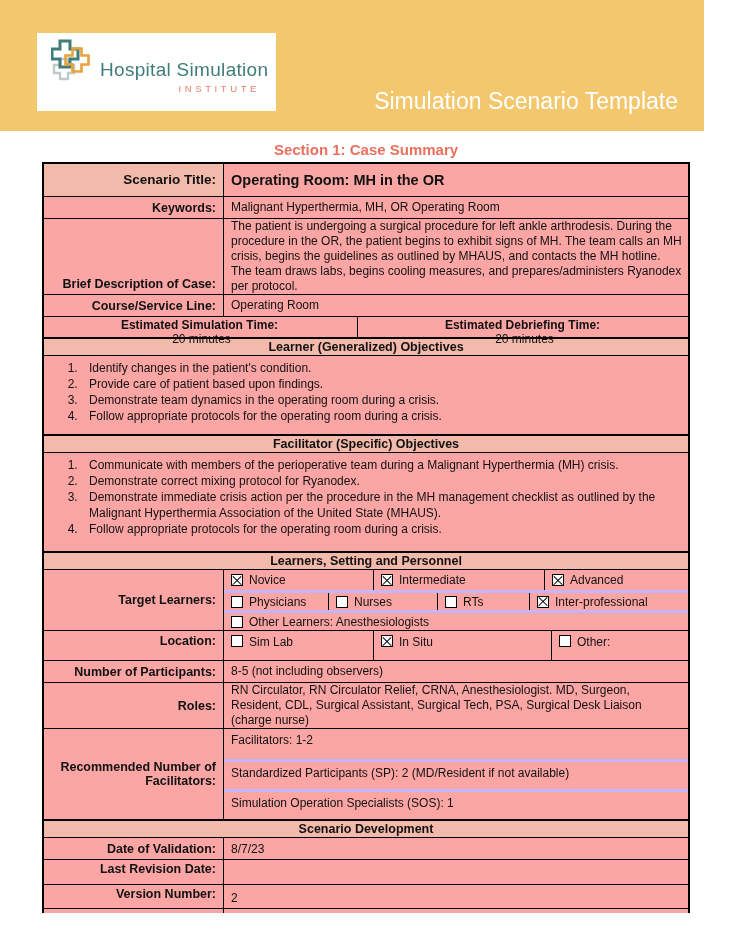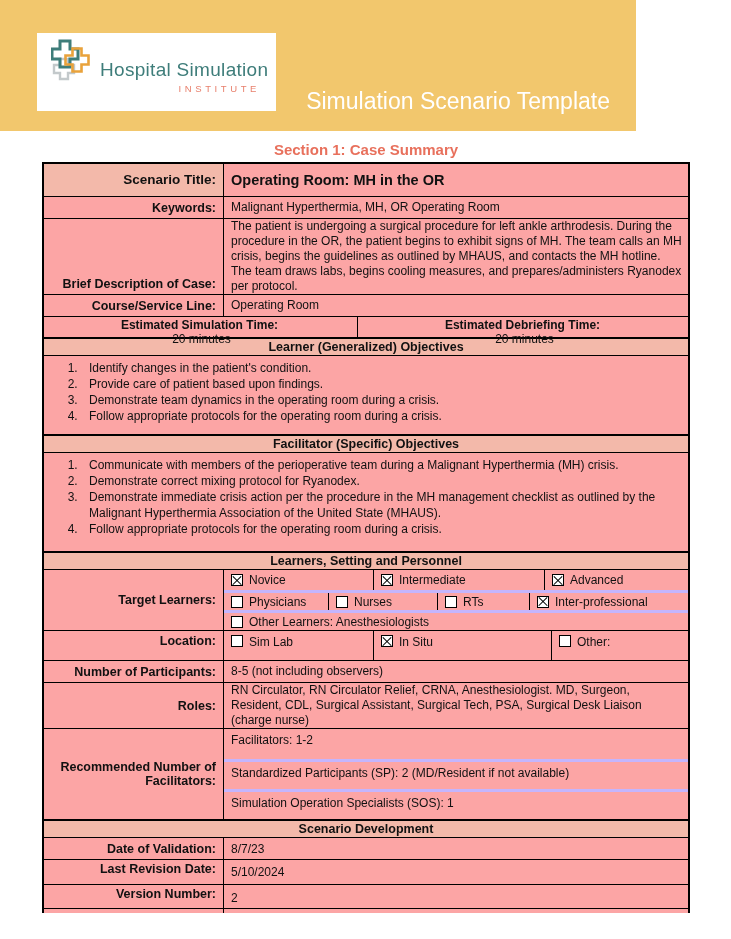--- a/index.html
+++ b/index.html
@@ -2,21 +2,21 @@
 <html style="--banner: #f2c76d; --pink: #f3b9aa; --coral: #e8705c; --teal: #3e7d7a; --logo_coral: #e8806d;"><head>
 <meta charset="utf-8">
 <style>
   html,body{margin:0;padding:0;}
   body{
     width:731px;height:939px;overflow:hidden;background:#ffffff;
     font-family:"Liberation Sans",sans-serif;color:#111;
     -webkit-font-smoothing:antialiased;
   }
   
-  .banner{position:relative;width:636px;height:131px;background:var(--banner,#f2c76d);}
+  .banner{position:relative;width:704px;height:131px;background:var(--banner,#f2c76d);}
   .logo-box{position:absolute;left:37px;top:33px;width:239px;height:78px;background:#fff;}
   .logo-icon{position:absolute;left:14px;top:5px;}
   .logo-line1{position:absolute;left:63px;top:26px;font-size:19px;letter-spacing:.3px;
     color:var(--teal,#3e7d7a);font-weight:400;}
   .logo-line2{position:absolute;right:16px;top:50px;font-size:9.5px;letter-spacing:3.6px;
     color:var(--logo_coral,#e8806d);font-weight:400;}
   .banner-title{position:absolute;right:26px;bottom:16px;font-size:23px;color:#ffffff;}
   
   .section-title{width:648px;margin:10px 0 4px 42px;text-align:center;
     font-size:15px;font-weight:bold;color:var(--coral,#e8705c);}
@@ -237,21 +237,20 @@
 
     <div class="row sechdr">Scenario Development</div>
 
     <div class="row h22">
       <div class="lbl">Date of Validation:</div>
       <div class="val" style="align-items:flex-start;padding-top:4px">8/7/23</div>
     </div>
 
     <div class="row h25">
       <div class="lbl" style="align-items:flex-start;padding-top:2px">Last Revision Date:</div>
-      <div class="val">5/10/2024</div>
     </div>
 
     <div class="row h24">
       <div class="lbl" style="align-items:flex-start;padding-top:2px">Version Number:</div>
       <div class="val" style="align-items:flex-end;padding-bottom:2px">2</div>
     </div>
 
     <div class="row stub">
       <div class="lbl"></div>
       <div class="val"></div>

